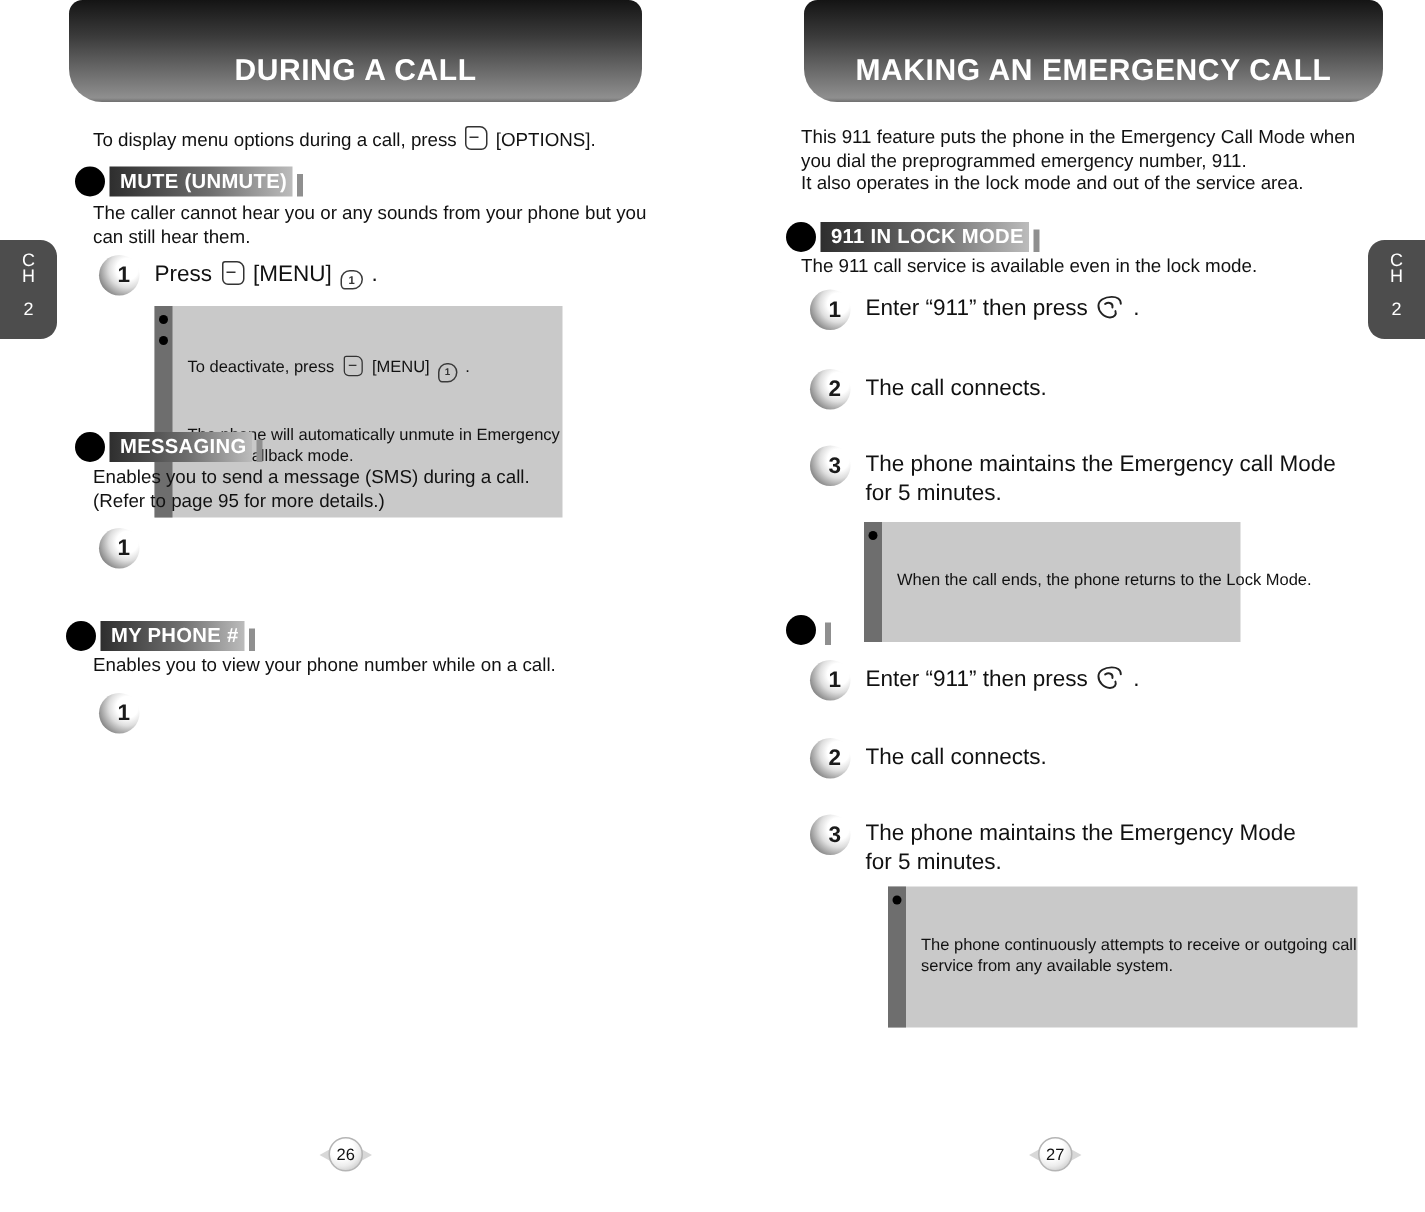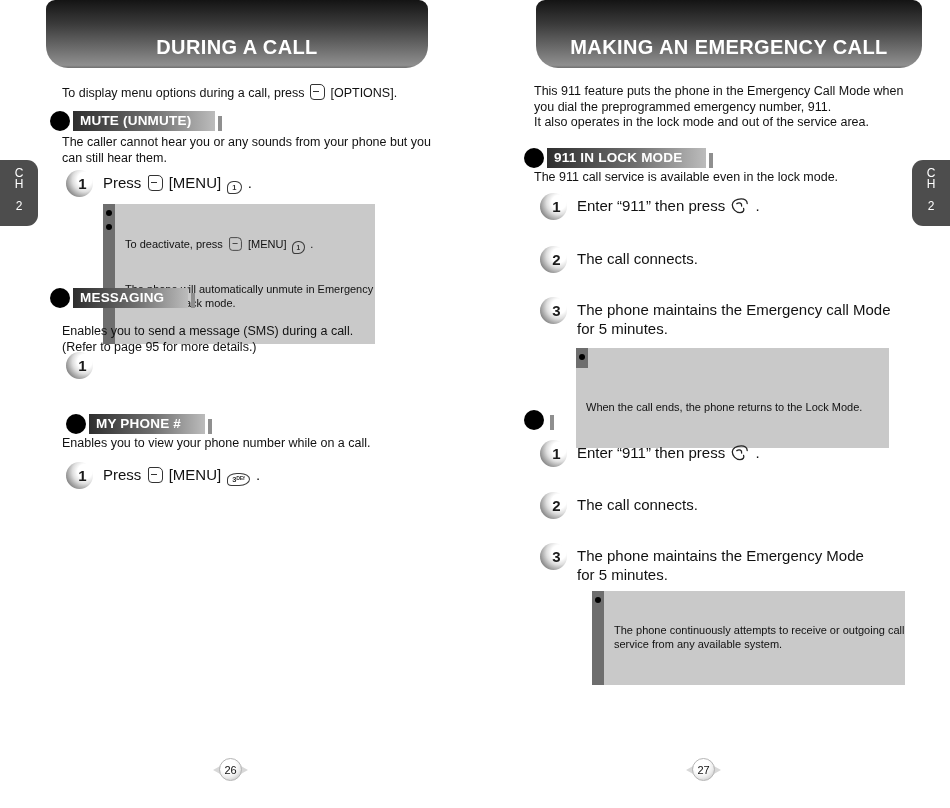--- a/index.html
+++ b/index.html
@@ -30,21 +30,21 @@
   
   .body-text { position:absolute; font-size:12.5px; line-height:15.5px; white-space:pre; }
 
   
   .section-label { position:absolute; display:flex; align-items:center; height:21px; }
   .section-label .dot { width:20px; height:20px; border-radius:50%; background:#000; margin-right:3px; flex:0 0 auto; }
   .section-label .bar {
     height:19px; display:flex; align-items:center;
     background:linear-gradient(90deg,#2e2e2e 0%, #6e6e6e 55%, #bcbcbc 100%);
     color:#fff; font-size:13.5px; font-weight:bold; letter-spacing:0.2px;
-    padding:0 24px 1px 7px; white-space:nowrap;
+    padding:0 4px 1px 7px; white-space:nowrap;
   }
   .section-label .tail { width:4px; height:15px; background:#8f8f8f; margin-left:3px; margin-top:6px; }
 
   
   .step { position:absolute; display:flex; align-items:flex-start; }
   .step-ball {
     width:27px; height:27px; border-radius:50%; flex:0 0 auto;
     background:radial-gradient(circle at 70% 35%, #ffffff 28%, #dedede 48%, #9e9e9e 70%, #5c5c5c 92%, #4e4e4e 100%);
     display:flex; align-items:center; justify-content:center;
   }
@@ -125,41 +125,40 @@
     <span class="note-line">The phone will automatically unmute in Emergency
 Call or Callback mode.</span>
   </div>
 </div>
 
 <div class="section-label" style="left:50px; top:287px;">
   <div class="dot"></div>
   <div class="bar">MESSAGING</div>
   <div class="tail"></div>
 </div>
-<div class="body-text" style="left:62px; top:311px;margin-top:13px;">Enables you to send a message (SMS) during a call.
+<div class="body-text" style="left:62px; top:311px;">Enables you to send a message (SMS) during a call.
 (Refer to page 95 for more details.)</div>
 
 <div class="step" style="left:66px; top:352px;">
   <div class="step-ball">
       <span>1</span>
     </div>
 </div>
 
-<div class="section-label" style="left:66px; top:413px;">
+<div class="section-label" style="left:44px; top:413px;">
   <div class="dot"></div>
   <div class="bar">MY PHONE #</div>
   <div class="tail"></div>
 </div>
 <div class="body-text" style="left:62px; top:436px;">Enables you to view your phone number while on a call.</div>
 
 <div class="step" style="left:66px; top:462px;">
   <div class="step-ball">
       <span>1</span>
     </div>
-  <div class="step-text"><span>Press</span> <span class="softkey"><span class="dash"></span></span> <span>[MENU]</span> <span class="keycap bubble">3ᴰᴱᶠ</span> <span>.</span></div>
 </div>
 
 <div class="page-badge" style="left:213px; top:758px;">
   <span class="badge-wing w-left"></span>
   <span class="badge-circle">26</span>
   <span class="badge-wing w-right"></span>
 </div>
 
 <div class="page-header" style="left:536px; width:386px;">MAKING AN EMERGENCY CALL</div>
 
@@ -198,21 +197,21 @@
 </div>
 
 <div class="step" style="left:540px; top:297px;">
   <div class="step-ball">
       <span>3</span>
     </div>
   <div class="step-text">The phone maintains the Emergency call Mode
 for 5 minutes.</div>
 </div>
 
-<div class="note" style="left:576px; top:348px; width:313px;flex-direction:column;">
+<div class="note" style="left:576px; top:348px; width:251px;">
   <div class="note-bar">
     <div class="note-bullet"></div>
   </div>
   <div class="note-body">
     <span class="note-line">When the call ends, the phone returns to the Lock Mode.</span>
   </div>
 </div>
 
 <div class="section-label" style="left:524px; top:409px;">
   <div class="dot"></div>

